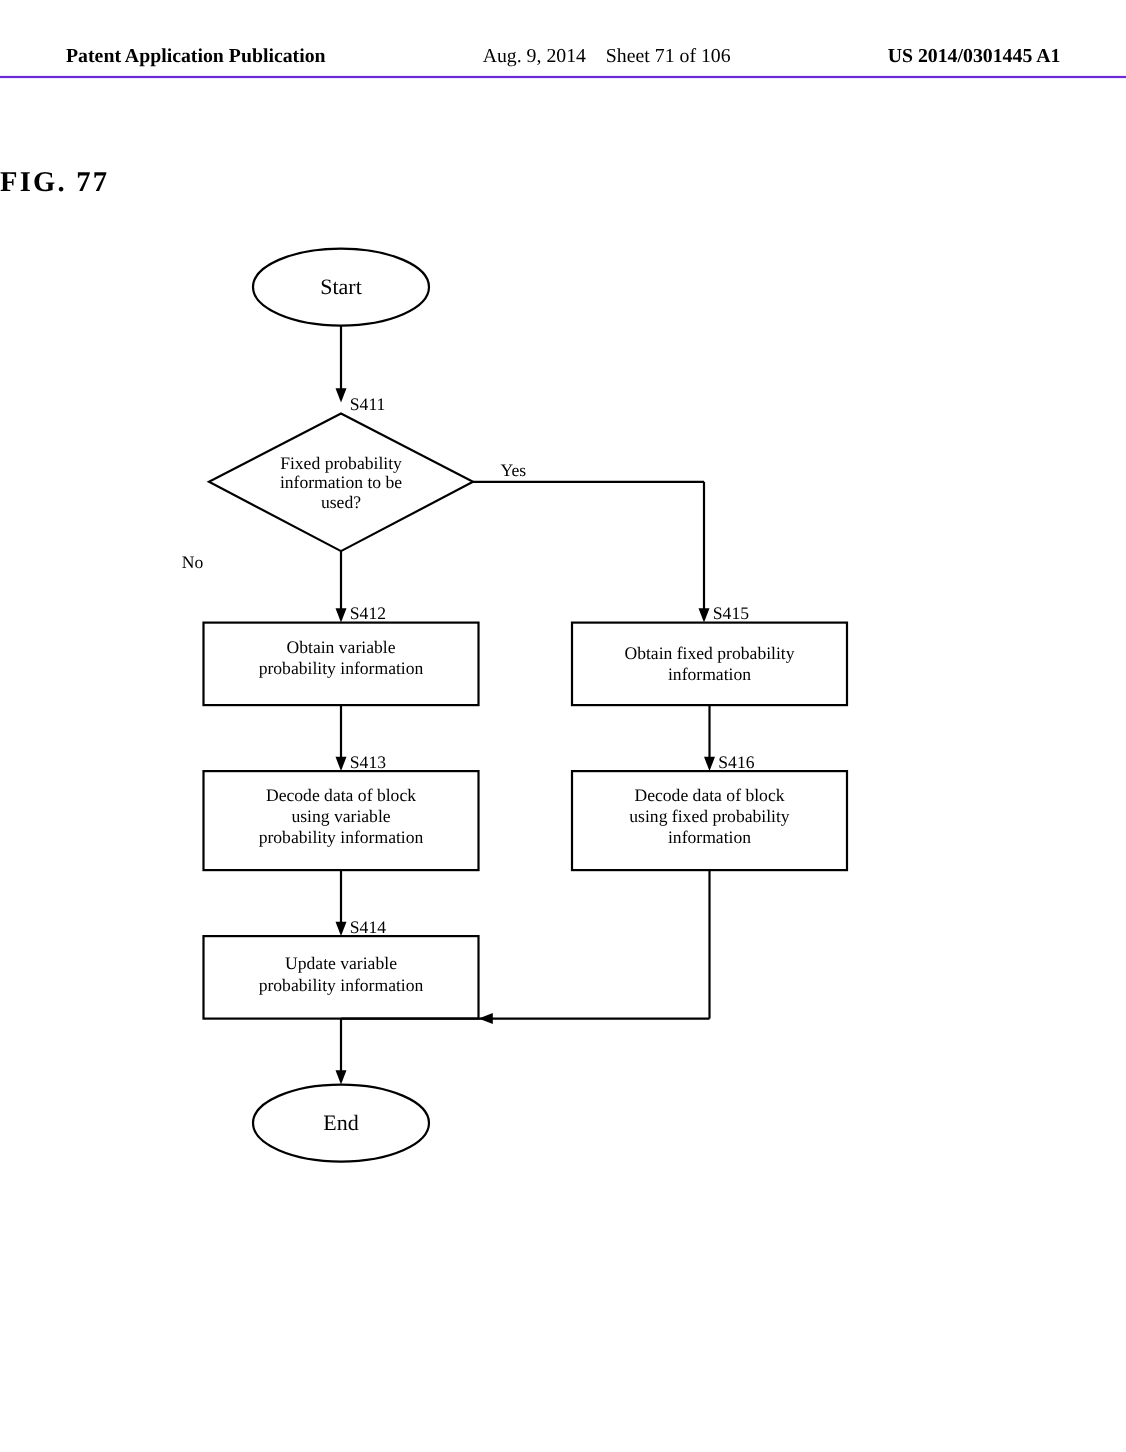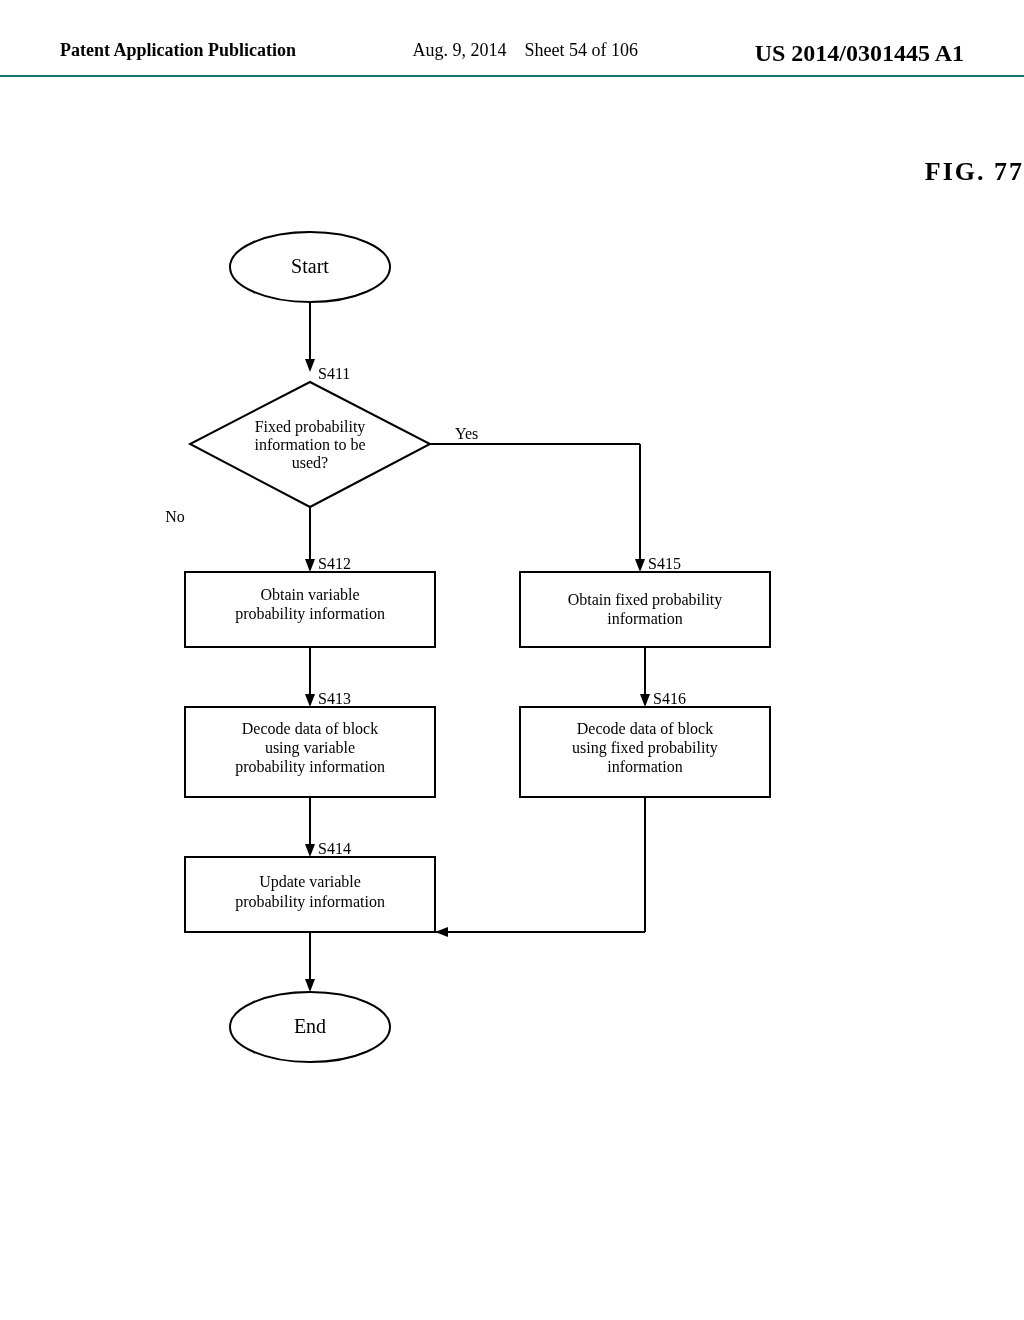--- a/index.html
+++ b/index.html
@@ -10,41 +10,41 @@
       font-family: 'Times New Roman', Times, serif;
       position: relative;
       overflow: hidden;
     }
 
     .header {
       display: flex;
       justify-content: space-between;
       align-items: flex-start;
       padding: 40px 60px 0 60px;
-      border-bottom: 2px solid #0f766e;
+      border-bottom: 2px solid #6d28d9;
       padding-bottom: 8px;
     }
 
     .header-left {
       font-size: 18px;
       font-weight: bold;
     }
 
     .header-center {
       font-size: 18px;
       text-align: center;
     }
 
     .header-right {
-      font-size: 24px;
+      font-size: 18px;
       font-weight: bold;
     }
 
     .fig-title {
-      text-align: right;
+      text-align: left;
       font-size: 26px;
       font-weight: bold;
       margin-top: 80px;
       letter-spacing: 2px;
     }
 
     .diagram-area {
       position: relative;
       width: 100%;
       height: 900px;
@@ -59,21 +59,21 @@
       height: 100%;
     }
   </style>
 </head>
 <body>
 
 <div class="header">
   <div class="header-left">Patent Application Publication</div>
   <div class="header-center">
     <span>Aug. 9, 2014</span>&nbsp;&nbsp;&nbsp;
-    <span>Sheet 54 of 106</span>
+    <span>Sheet 71 of 106</span>
   </div>
   <div class="header-right">US 2014/0301445 A1</div>
 </div>
 
 <div class="fig-title">FIG. 77</div>
 
 <div class="diagram-area">
   <svg viewBox="0 0 1024 900" xmlns="http://www.w3.org/2000/svg">
 
     <ellipse cx="310" cy="60" rx="80" ry="35" fill="white" stroke="black" stroke-width="2"></ellipse>

